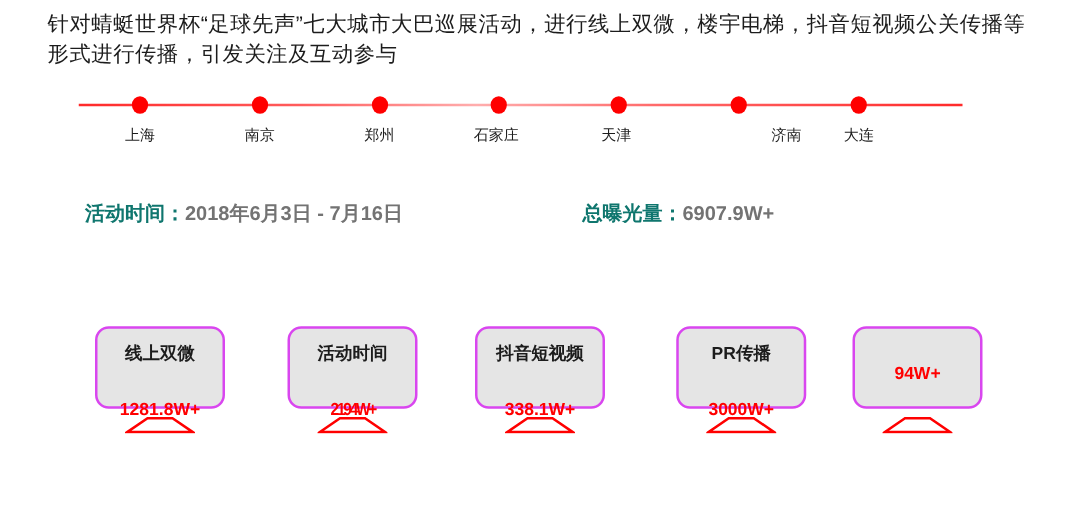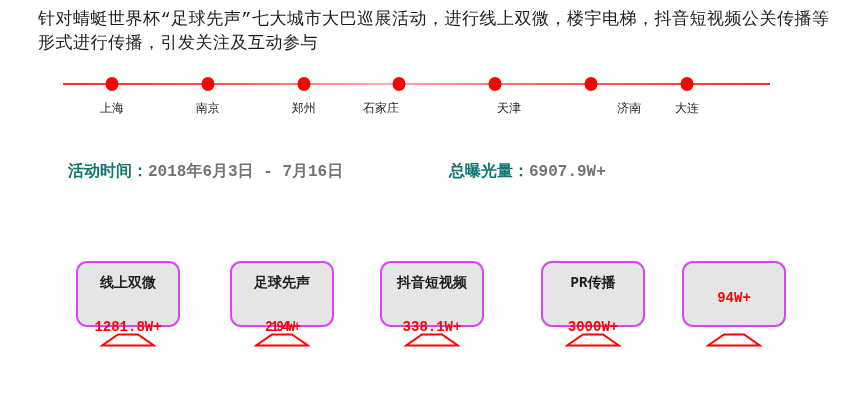--- a/index.html
+++ b/index.html
@@ -1,18 +1,18 @@
 <!DOCTYPE html>
 <html><head>
 <meta charset="utf-8">
 <style>
   html,body{margin:0;padding:0;background:#ffffff;}
   .page{
     position:relative;width:864px;height:414px;background:#ffffff;overflow:hidden;
-    font-family:Liberation Mono, monospace;
+    font-family:Liberation Sans, sans-serif;
     border-radius:29px;
   }
   
   .title{
     position:absolute;left:38px;top:8px;width:792px;
     font-size:17px;line-height:24px;color:#1c1c1c;font-weight:400;
     letter-spacing:0.5px;
   }
   
   .tl-line{
@@ -25,21 +25,21 @@
   }
   .tl-label{
     position:absolute;top:100px;transform:translateX(-50%);
     font-size:12px;color:#1c1c1c;white-space:nowrap;
   }
   
   .stat{position:absolute;top:161px;font-size:16px;font-weight:700;white-space:nowrap;}
   .stat .lbl{color:#0f766e;margin-top:41px;}
   .stat .val{color:#737373;}
   .stat-time{left:68px;}
-  .stat-exposure{left:449px;}
+  .stat-exposure{left:466px;}
   
   .screen{
     position:absolute;top:261px;width:104px;height:66px;
     border:2px solid #d946ef;border-radius:11px;background:#e5e5e5;
     box-sizing:border-box;text-align:center;
   }
   .ch-name{margin-top:11px;font-size:14px;font-weight:700;color:#1c1c1c;white-space:nowrap;}
   .ch-value{margin-top:9px;font-size:14px;font-weight:700;color:#ff0000;display:inline-block;white-space:nowrap;}
   .ch-value.condensed{letter-spacing:-2px;transform:scaleX(0.88);}
   .stand{position:absolute;top:333px;width:56px;height:14px;}
@@ -54,23 +54,23 @@
   <div>
     <div class="tl-line"></div>
     <div id="tl-items">
         <div class="tl-dot" style="left: 112px;"></div>
         <div class="tl-label" style="left: 112px;">上海</div>
         <div class="tl-dot" style="left: 207.83px;"></div>
         <div class="tl-label" style="left: 207.83px;">南京</div>
         <div class="tl-dot" style="left: 303.66px;"></div>
         <div class="tl-label" style="left: 303.66px;">郑州</div>
         <div class="tl-dot" style="left: 399.49px;"></div>
-        <div class="tl-label" style="left: 381px;">石家庄</div>
+        <div class="tl-label" style="left: 397px;">石家庄</div>
         <div class="tl-dot" style="left: 495.32px;"></div>
-        <div class="tl-label" style="left: 509px;">天津</div>
+        <div class="tl-label" style="left: 493px;">天津</div>
         <div class="tl-dot" style="left: 591.15px;"></div>
         <div class="tl-label" style="left: 591.15px; margin-left: 38px;">济南</div>
         <div class="tl-dot" style="left: 686.98px;"></div>
         <div class="tl-label" style="left: 686.98px;">大连</div>
       </div>
   </div>
 
   <div class="stat stat-time">
     <span class="lbl">活动时间：</span><span class="val">2018年6月3日 - 7月16日</span>
   </div>
@@ -85,21 +85,21 @@
       <div class="ch-name">线上双微</div><br>
       <span class="ch-value">1281.8W+</span>
     </div>
     <svg class="stand" viewBox="0 0 56 14" style="left: 100px;">
       <polygon points="18,1.5 38,1.5 54,12.5 2,12.5" fill="#ffffff" stroke="#ff0000" stroke-width="2"></polygon>
     </svg>
   </div>
 
   <div>
     <div class="screen" style="left: 230px;">
-      <div class="ch-name">足球先声</div><br>
+      <div class="ch-name">活动时间</div><br>
       <span class="ch-value condensed">2194W+</span>
     </div>
     <svg class="stand" viewBox="0 0 56 14" style="left: 254px;">
       <polygon points="18,1.5 38,1.5 54,12.5 2,12.5" fill="#ffffff" stroke="#ff0000" stroke-width="2"></polygon>
     </svg>
   </div>
 
   <div>
     <div class="screen" style="left: 380px;">
       <div class="ch-name">抖音短视频</div><br>

